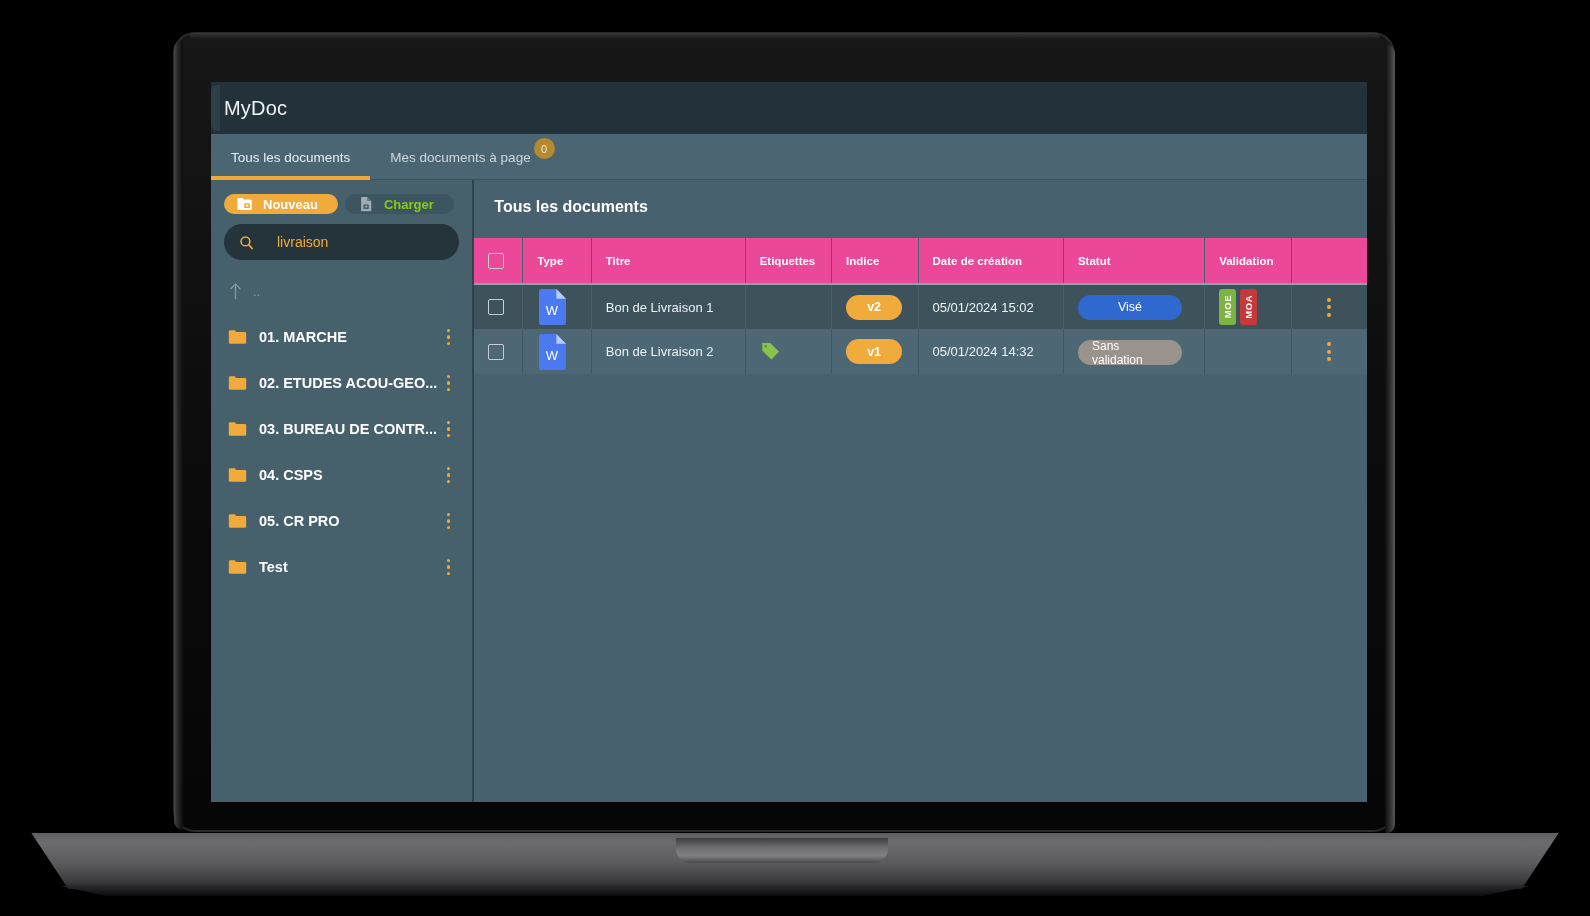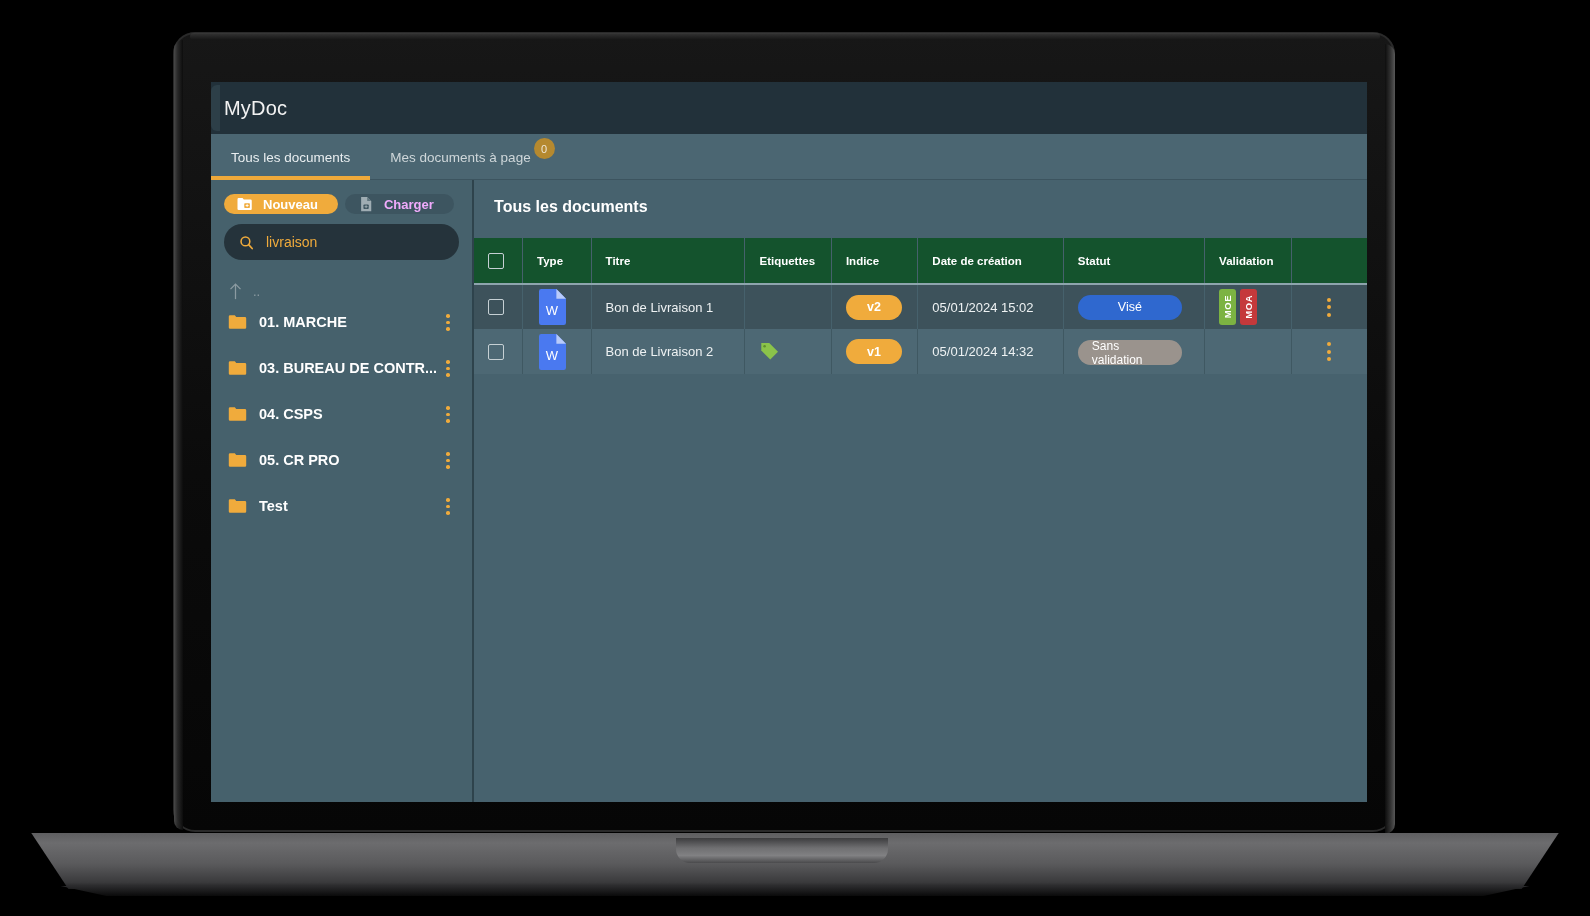--- a/index.html
+++ b/index.html
@@ -181,50 +181,51 @@
     gap: 9px;
     height: 20px;
     padding: 0 20px 0 12px;
     border-radius: 18px;
     font-size: 13px;
     font-weight: bold;
     cursor: pointer;
     user-select: none;
   }
   .btn-new { background: #f0ab3c; color: #ffffff; }
-  .btn-upload { background: #3d5560; color: #f0abfc; text-align: right; }
+  .btn-upload { background: #3d5560; color: #84cc16; text-align: right; }
   .ico { width: 18px; height: 18px; display:block; }
 
   .search-box {
     margin-top: 10px;
     height: 36px;
     border-radius: 18px;
     background: #25333b;
     display: flex;
     align-items: center;
-    gap: 11px;
+    gap: 22px;
     padding: 0 14px;
   }
   .search-val { color: #f0ab3c; font-size: 14px; }
 
   .parent-row {
     display: flex;
     align-items: center;
     gap: 10px;
     height: 38px;
     margin-top: 12px;
     padding-left: 4px;
     color: #8c9ba2;
     font-size: 13px;
     cursor: pointer;
   }
 
   .folder-list { margin-top: 4px; }
   .folder-item {
     display: flex;
+    align-items: center;
     height: 46px;
     cursor: pointer;
     padding-left: 4px;
   }
   .folder-ico { width: 19px; height: 16px; flex: 0 0 auto; }
   .folder-name {
     margin-left: 12px;
     color: #ffffff;
     font-size: 14.5px;
     font-weight: bold;
@@ -257,21 +258,21 @@
     margin: 0 0 22px 20px;
   }
 
   
   table.doc-table {
     width: 100%;
     border-collapse: collapse;
     table-layout: fixed;
   }
   table.doc-table th {
-    background: #14532d;
+    background: #ec4899;
     color: #ffffff;
     font-size: 11.5px;
     font-weight: bold;
     text-align: left;
     height: 46px;
     padding: 0 14px;
     border-right: 1px solid #46616c;
     border-bottom: 2px solid #8ea4ad;
   }
   table.doc-table th:last-child { border-right: none; }
@@ -445,20 +446,31 @@
               <path d="M1 3.2A1.6 1.6 0 0 1 2.6 1.6h6l1.8 2.2h11A1.6 1.6 0 0 1 23 5.4v11.4A1.6 1.6 0 0 1 21.4 18.4H2.6A1.6 1.6 0 0 1 1 16.8z" fill="#f0ab3c"></path>
             </svg>
             <span class="folder-name">01. MARCHE</span>
             <span class="kebab">
                 <i></i>
                 <i></i>
                 <i></i>
               </span>
           </div>
 
+          <div class="folder-item">
+            <svg class="folder-ico" viewBox="0 0 24 20">
+              <path d="M1 3.2A1.6 1.6 0 0 1 2.6 1.6h6l1.8 2.2h11A1.6 1.6 0 0 1 23 5.4v11.4A1.6 1.6 0 0 1 21.4 18.4H2.6A1.6 1.6 0 0 1 1 16.8z" fill="#f0ab3c"></path>
+            </svg>
+            <span class="folder-name">02. ETUDES ACOU-GEO...</span>
+            <span class="kebab">
+                <i></i>
+                <i></i>
+                <i></i>
+              </span>
+          </div>
 
           <div class="folder-item">
             <svg class="folder-ico" viewBox="0 0 24 20">
               <path d="M1 3.2A1.6 1.6 0 0 1 2.6 1.6h6l1.8 2.2h11A1.6 1.6 0 0 1 23 5.4v11.4A1.6 1.6 0 0 1 21.4 18.4H2.6A1.6 1.6 0 0 1 1 16.8z" fill="#f0ab3c"></path>
             </svg>
             <span class="folder-name">03. BUREAU DE CONTR...</span>
             <span class="kebab">
                 <i></i>
                 <i></i>
                 <i></i>

